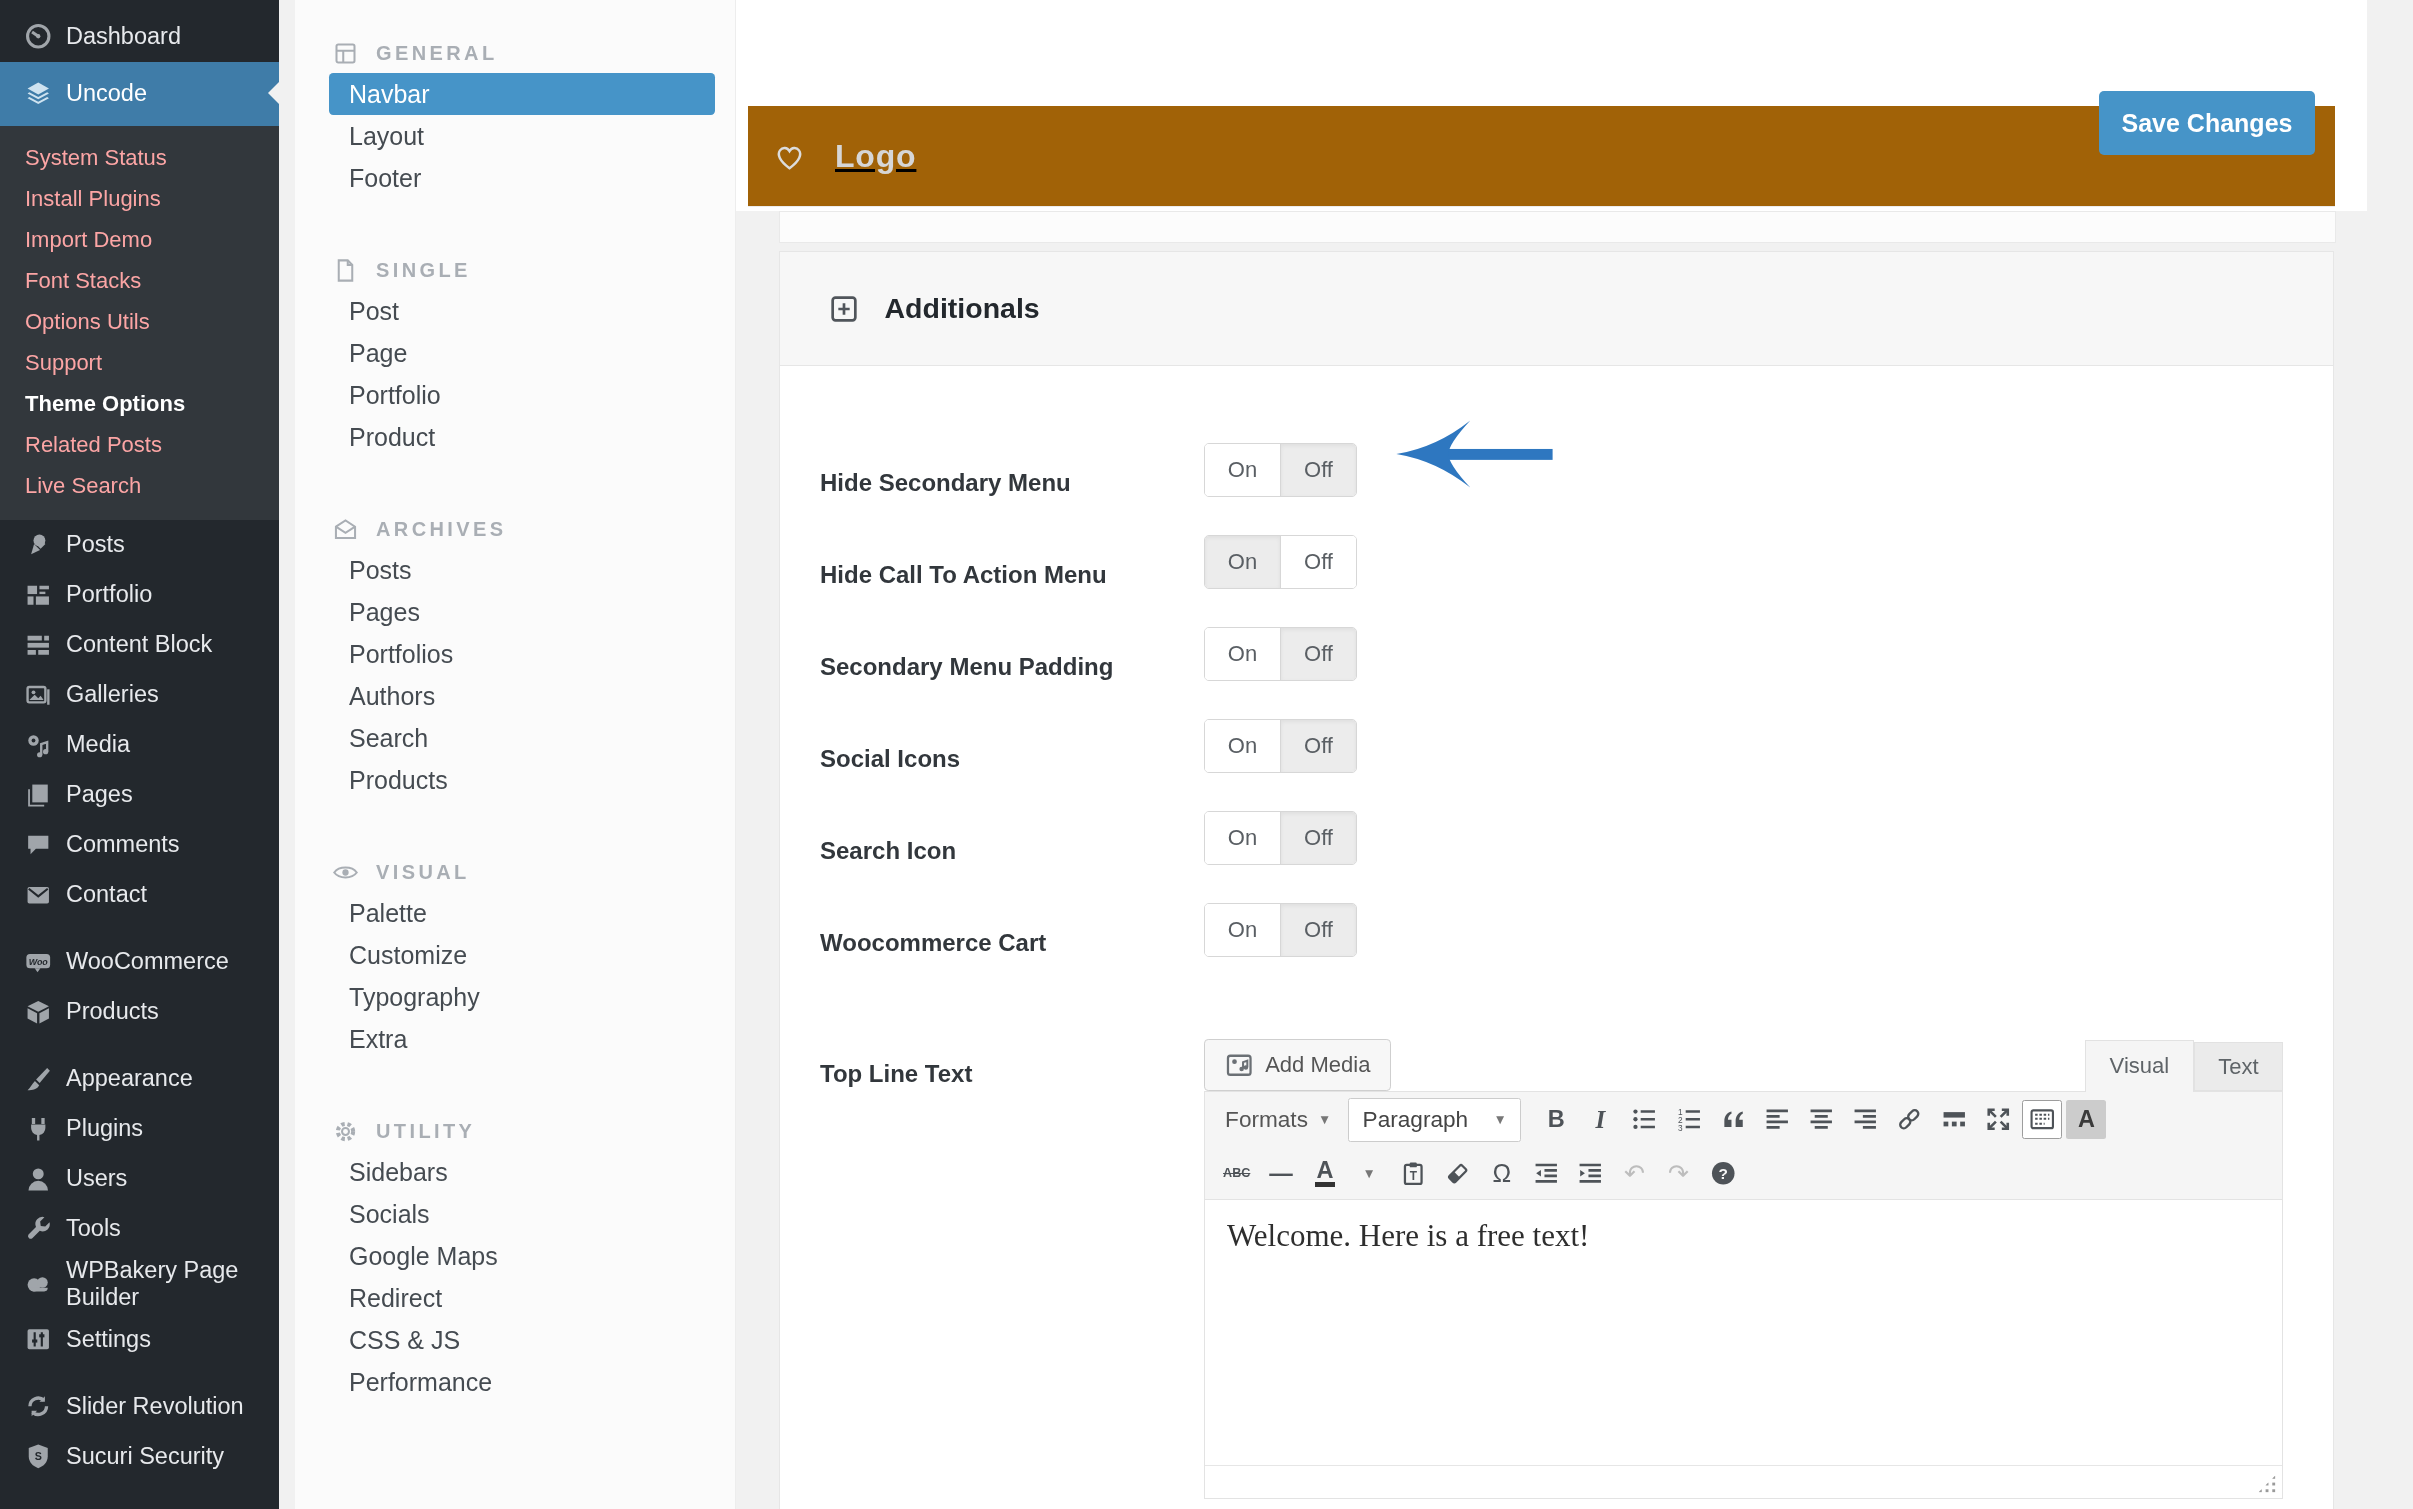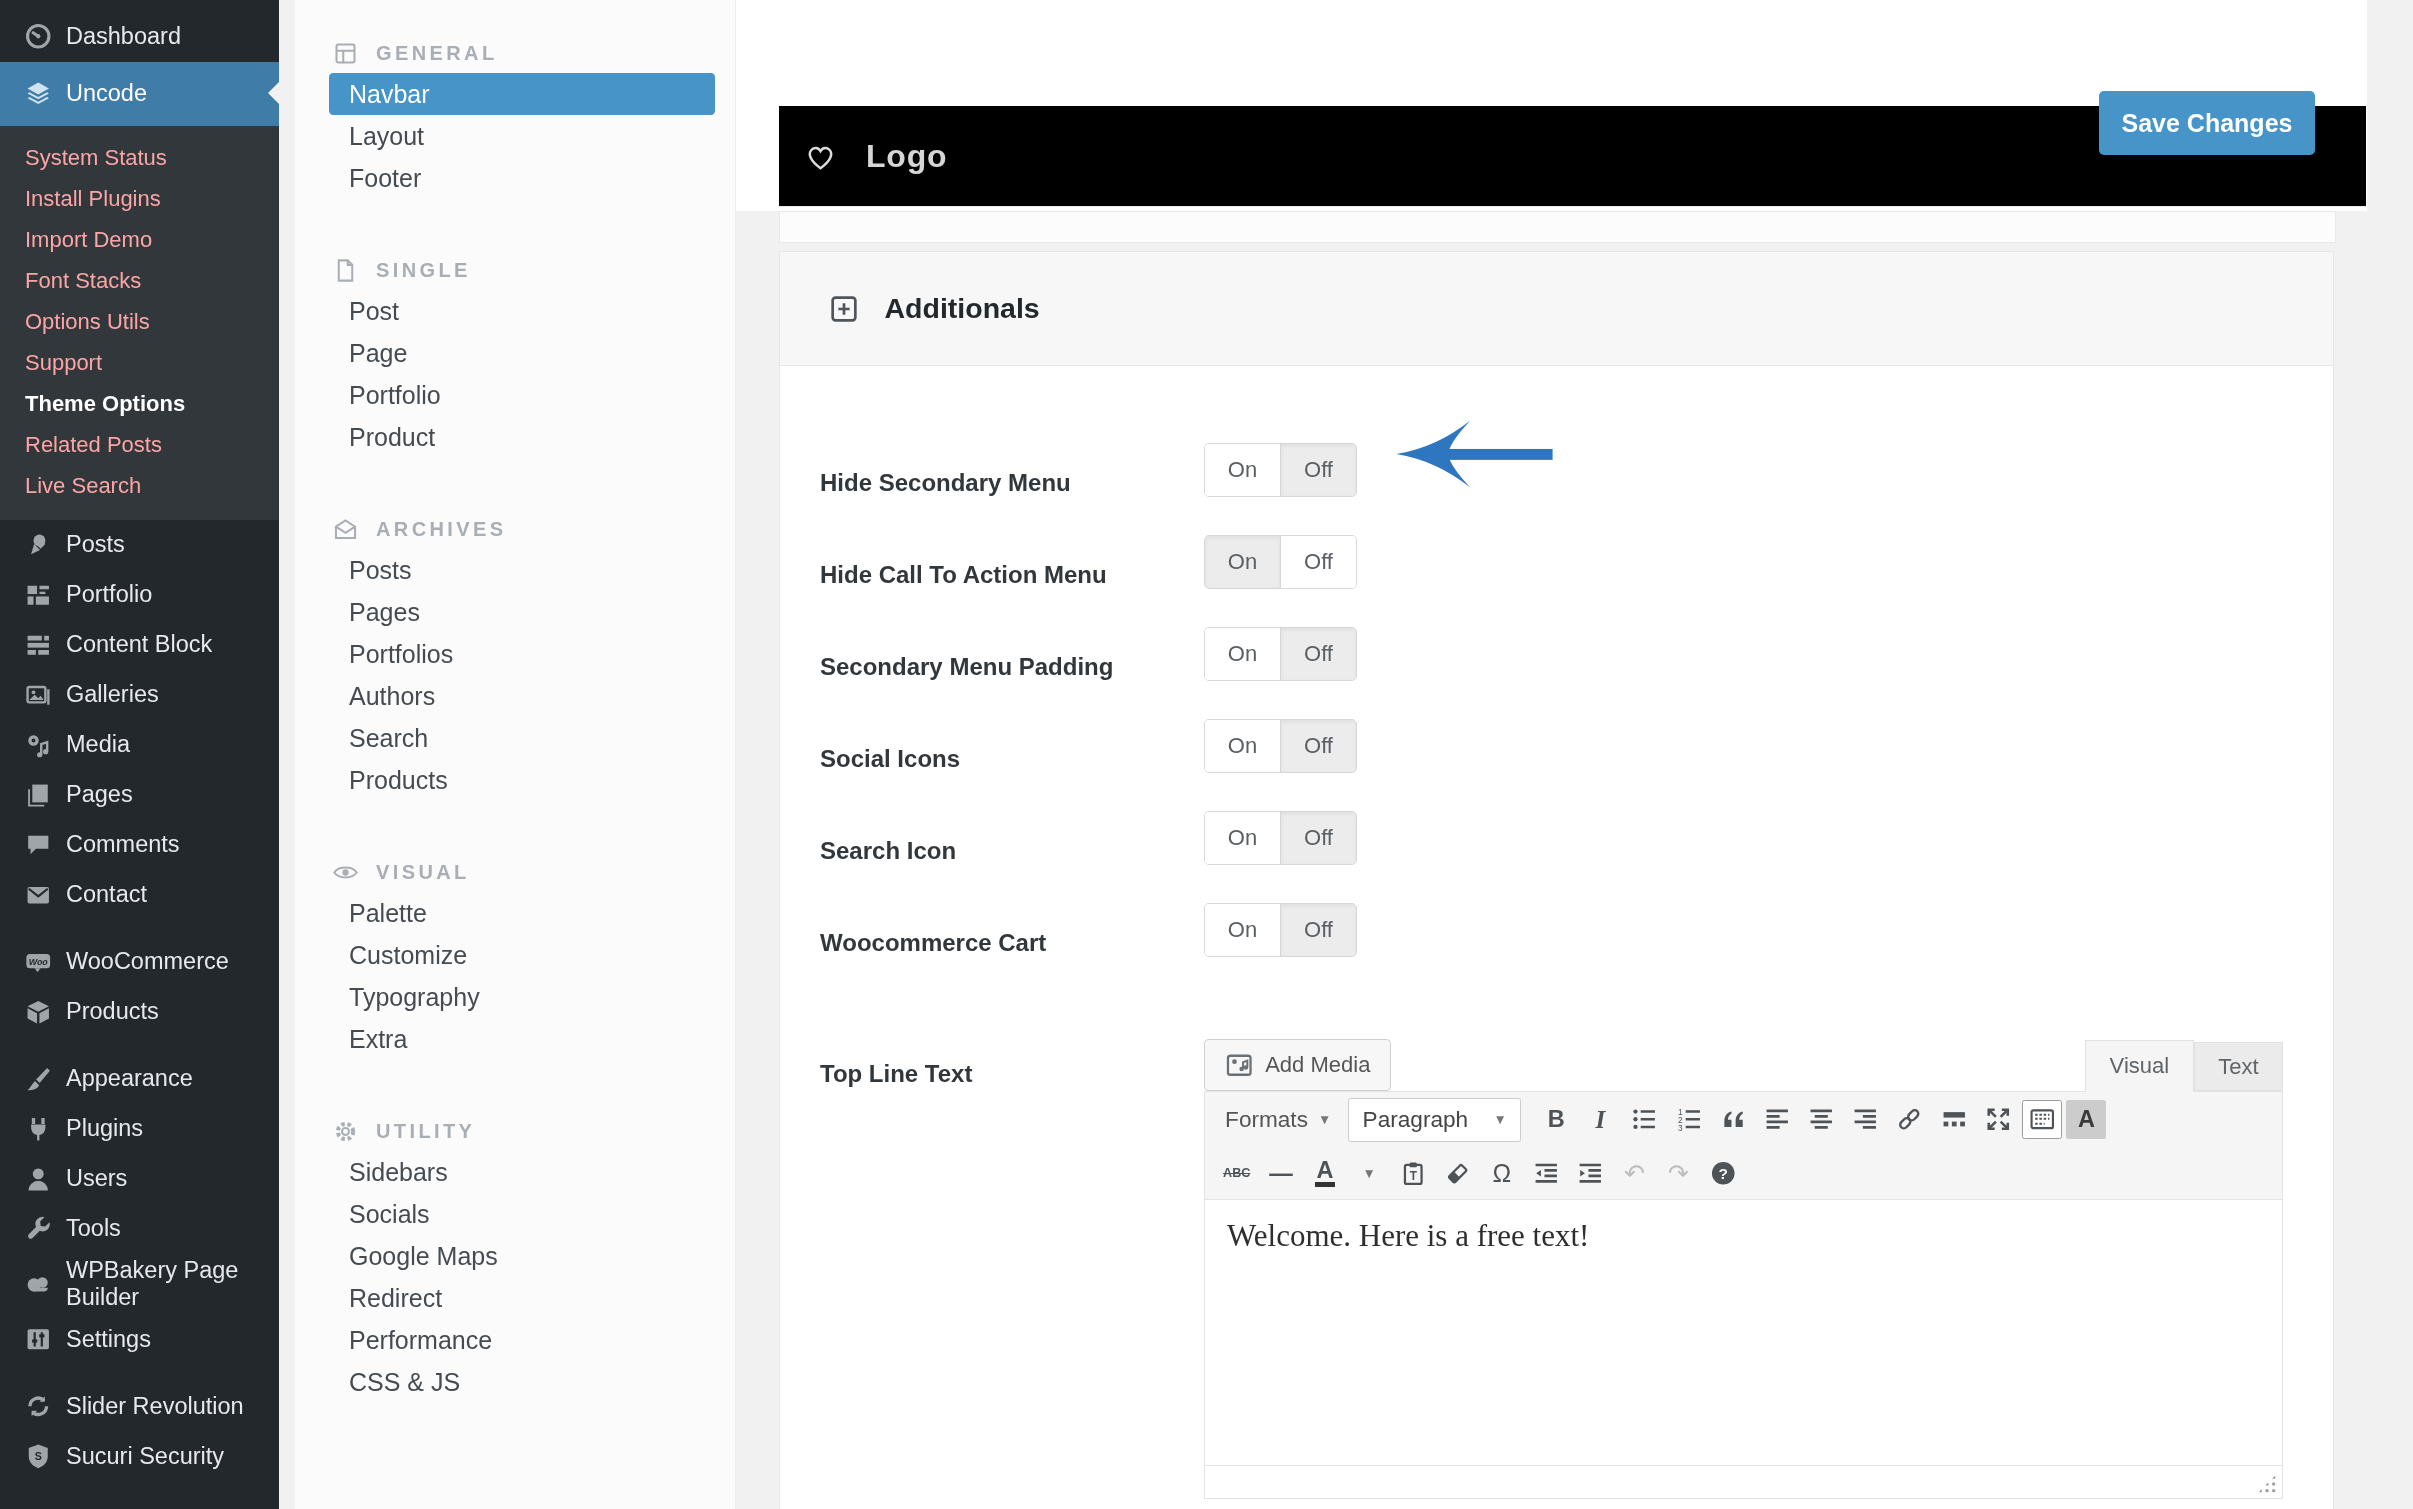--- a/index.html
+++ b/index.html
@@ -29,23 +29,23 @@
   .pn-section{margin-bottom:52px;}
   .pn-head{display:flex;align-items:center;padding-left:37px;height:39px;color:#a9aeb4;
     font-size:20px;font-weight:bold;letter-spacing:3.4px;}
   .pn-head .ic{width:27px;height:27px;margin-right:17px;color:#a9aeb4;display:flex;}
   .pn-item{margin:0 20px 0 34px;height:42px;display:flex;align-items:center;padding-left:20px;
     font-size:25px;color:#454b51;border-radius:4.2px;cursor:pointer;}
   .pn-item.active{background:#4694c8;color:#fff;}
 
   
   #top-white{position:absolute;left:736px;top:0;width:1631px;height:211px;background:#fff;}
-  #logo-band{position:absolute;left:779px;top:106px;width:1587px;height:101px;background:#000000;
+  #logo-band{position:absolute;left:748px;top:106px;width:1587px;height:101px;background:#a16207;
     border-bottom:0.8px solid #ececec;display:flex;align-items:center;padding-left:23.5px;
-    box-sizing:border-box;}
+    box-sizing:border-box;text-decoration:underline;}
   #logo-band .ic{width:35px;height:35px;color:#dcdcdc;display:flex;}
   #logo-band h2{margin:0 0 0 28.5px;font-size:32px;font-weight:600;color:#d6d6d6;letter-spacing:0.8px;}
   #logo-strip{position:absolute;left:779px;top:211px;width:1557px;height:32px;background:#fcfcfc;
     border:0.8px solid #e9e9e9;box-sizing:border-box;}
   #save-btn{position:absolute;left:2099px;top:91px;width:216px;height:64px;background:#4694c8;
     border:none;border-radius:5px;color:#fff;font-size:25px;font-weight:bold;cursor:pointer;
     font-family:inherit;z-index:6;}
 
   #card{position:absolute;left:779px;top:251px;width:1555px;height:1307px;background:#fff;
     border:0.8px solid #e6e6e6;box-sizing:border-box;}
@@ -396,22 +396,22 @@
             <circle cx="12" cy="12" r="6.8" fill="none" stroke="currentColor" stroke-width="3.6" stroke-dasharray="3.1 2.5"></circle>
             <circle cx="12" cy="12" r="3.1" fill="none" stroke="currentColor" stroke-width="1.8"></circle>
           </svg>
         </span>
         <span>UTILITY</span>
       </div>
       <div class="pn-item">Sidebars</div>
       <div class="pn-item">Socials</div>
       <div class="pn-item">Google Maps</div>
       <div class="pn-item">Redirect</div>
+      <div class="pn-item">CSS &amp; JS</div>
       <div class="pn-item">Performance</div>
-      <div class="pn-item">CSS &amp; JS</div>
     </div>
   </nav>
 
 <div id="top-white"></div>
 
 <div id="logo-band">
   <span class="ic">
       <svg viewBox="0 0 24 24" width="100%" height="100%">
         <path d="M12 20 C5 15 3.5 10.5 5.5 7.8 C7.3 5.4 10.5 5.8 12 8.3 C13.5 5.8 16.7 5.4 18.5 7.8 C20.5 10.5 19 15 12 20 Z" fill="none" stroke="currentColor" stroke-width="1.7"></path>
       </svg>

